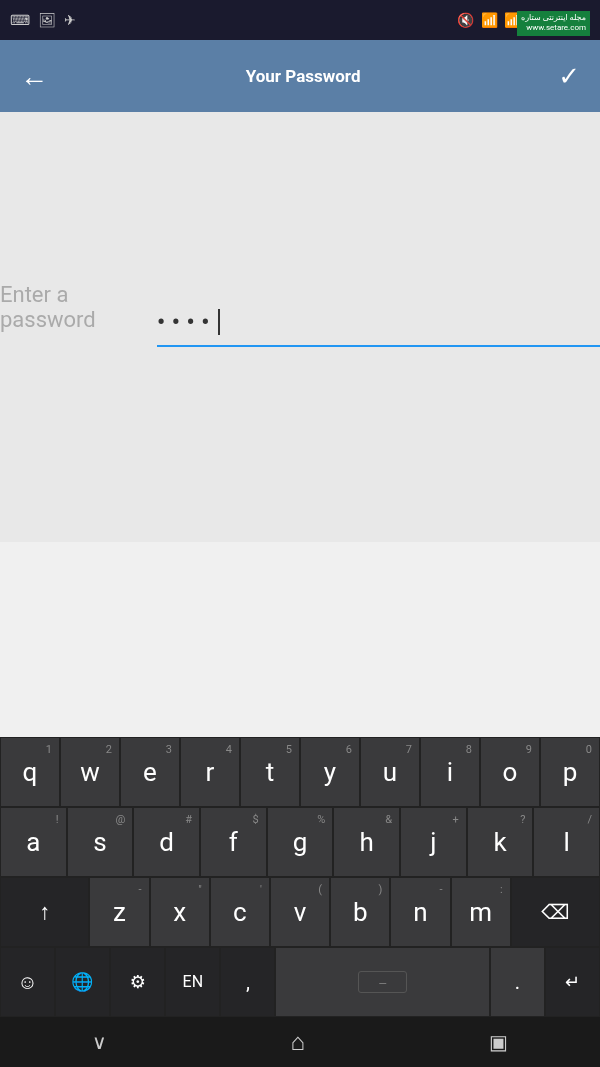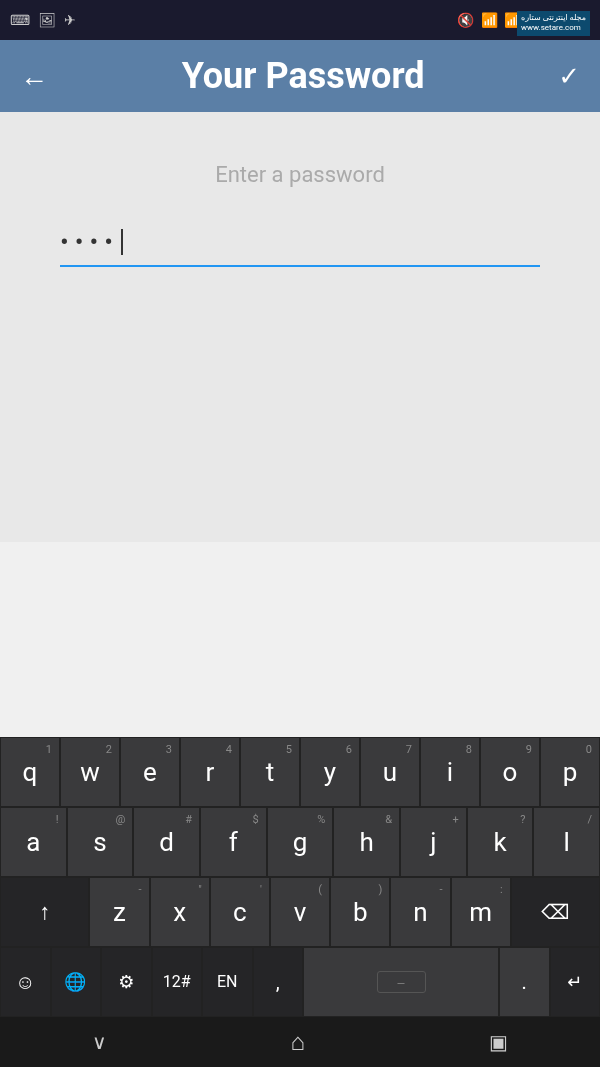--- a/index.html
+++ b/index.html
@@ -40,64 +40,63 @@
     }
     .time-text {
       color: white;
       font-size: 15px;
       font-weight: bold;
     }
     .watermark {
       position: absolute;
       right: 0;
       top: 0;
-      background: #0c4a6e;
+      background: #15803d;
       color: white;
       font-size: 8px;
       padding: 2px 4px;
       line-height: 1.3;
-      text-align: left;
+      text-align: right;
     }
 
     
     #app-header {
       width: 100%;
       height: 72px;
       background: #5b7fa6;
       display: flex;
       align-items: center;
       justify-content: space-between;
       padding: 0 20px;
     }
     .header-back {
       color: white;
       font-size: 28px;
       cursor: pointer;
       font-weight: 300;
     }
     .header-title {
       color: white;
-      font-size: 36px;
+      font-size: 17px;
       font-weight: bold;
     }
     .header-check {
       color: white;
       font-size: 26px;
       cursor: pointer;
     }
 
     
     #main-content {
       width: 100%;
       height: 430px;
       background: #e8e8e8;
       display: flex;
-      flex-direction: column;
-      align-items: center;
-      padding-top: 50px;
+      flex-direction: row;
+      align-items: center;
     }
     .password-label {
       color: #aaa;
       font-size: 22px;
       margin-bottom: 40px;
     }
     .password-input-wrapper {
       width: 80%;
       position: relative;
       padding-bottom: 8px;
@@ -373,23 +372,20 @@
     <div class="key key-dark">
         <span class="key-main" style="font-size:20px;">☺</span>
       </div>
     <div class="key key-dark">
         <span class="key-main" style="font-size:18px;">🌐</span>
       </div>
     <div class="key key-dark">
         <span class="key-main" style="font-size:18px;">⚙</span>
       </div>
     <div class="key key-dark">
-        <span class="key-main" style="font-size:16px;">12#</span>
-      </div>
-    <div class="key key-dark">
         <span class="key-main" style="font-size:16px;text-align:center;">EN</span>
       </div>
     <div class="key key-dark">
         <span class="key-main" style="font-size:20px;">,</span>
       </div>
     <div class="key key-space">
       <span class="key-main" style="font-size:14px; color:#888; border: 1px solid #555; padding: 3px 20px; border-radius: 3px;">⎯</span>
     </div>
     <div class="key">
         <span class="key-main" style="font-size:20px;">.</span>

